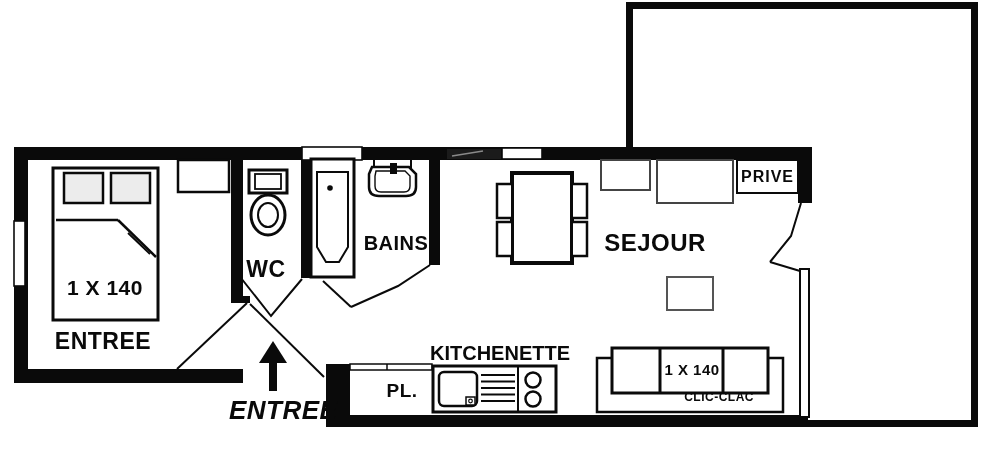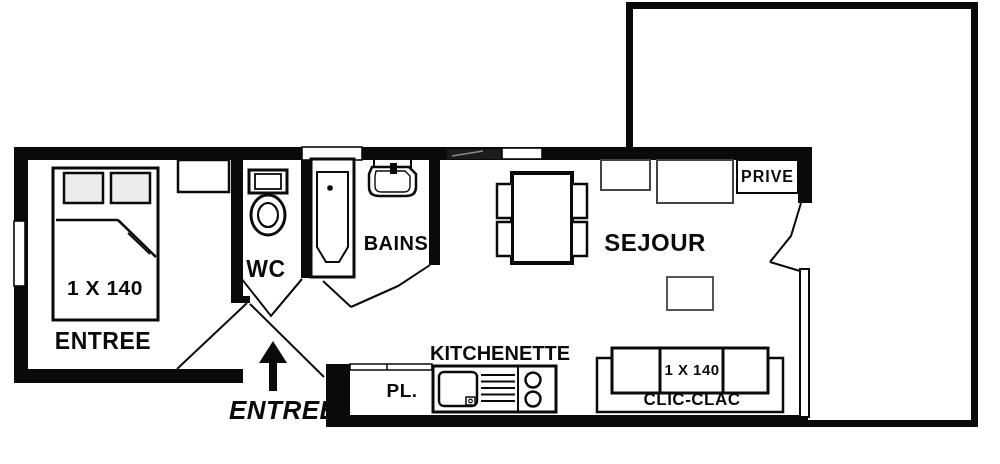--- a/index.html
+++ b/index.html
@@ -16,21 +16,21 @@
   .lbl-bed-size     {left:45px;  top:277px; width:120px; font-size:21px;}
   .lbl-wc           {left:238px; top:258px; width:56px;  font-size:23px;}
   .lbl-bains        {left:356px; top:233px; width:80px;  font-size:20px;}
   .lbl-sejour       {left:603px; top:231px; width:104px; font-size:24px;}
   .lbl-balcon       {left:834px; top:207px; width:124px; font-size:22px;}
   .lbl-prive        {left:737px; top:169px; width:61px;  font-size:16px; letter-spacing:1px;}
   .lbl-kitchenette  {left:424px; top:343px; width:152px; font-size:20px; letter-spacing:0;}
   .lbl-pl           {left:372px; top:381px; width:60px;  font-size:19px;}
   .lbl-entree       {left:229px; top:397px; width:104px; font-size:26px;font-style:italic;}
   .lbl-clic-size    {left:650px; top:362px; width:84px;  font-size:15px;}
-  .lbl-clic         {left:630px; top:391px; width:124px; font-size:17px;}
+  .lbl-clic         {left:630px; top:391px; width:124px; font-size:12px;text-align:right;}
 </style>
 </head>
 <body>
 
 <div id="stage">
 
   <svg id="plan-svg" width="1000" height="464" viewBox="0 0 1000 464" fill="none" stroke="none">
 
     <g fill="#0a0a0a">
       <rect x="14" y="147" width="798" height="13"></rect>

